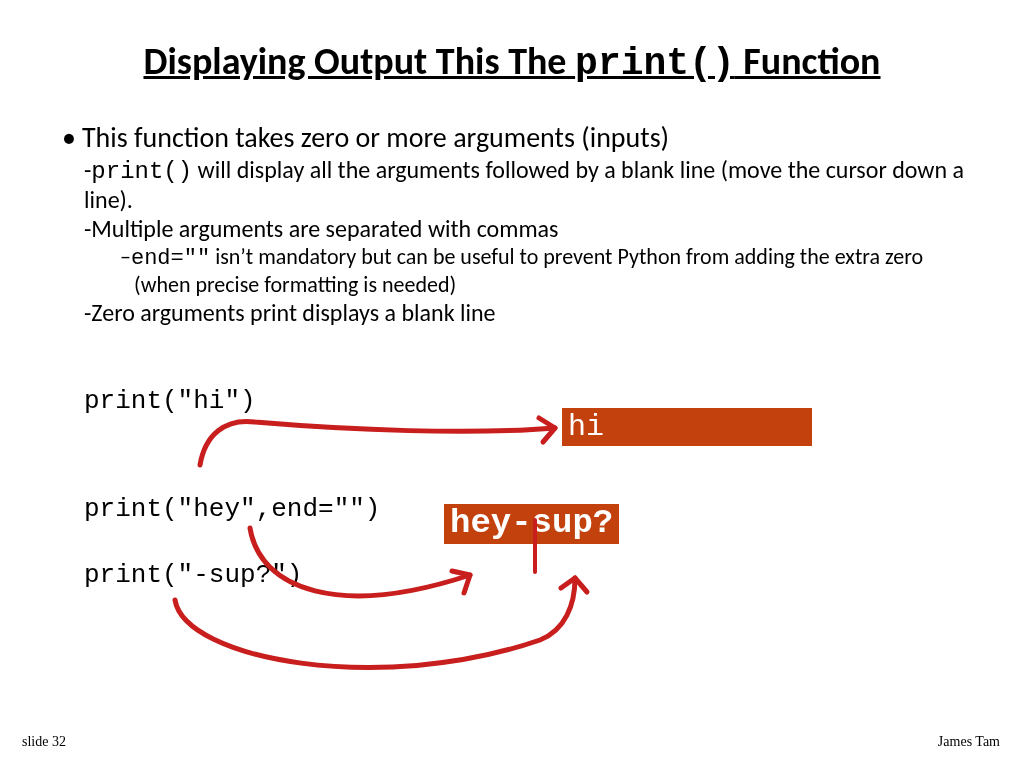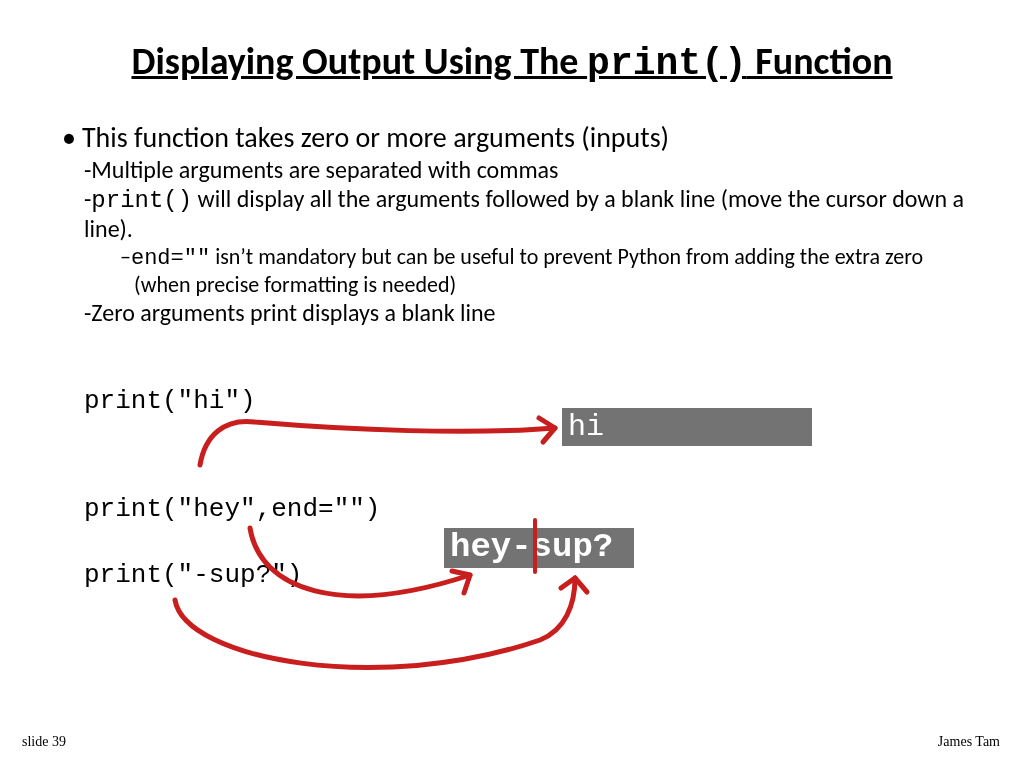--- a/index.html
+++ b/index.html
@@ -65,40 +65,40 @@
     position: absolute;
     left: 84px;
     font-family: "Courier New", monospace;
     font-size: 26px;
   }
   .code1 { top: 386px; }
   .code2 { top: 494px; }
   .code3 { top: 560px; }
   .out1, .out2 {
     position: absolute;
-    background: #737373;
+    background: #c2410c;
     color: #fff;
     font-family: "Courier New", monospace;
     padding: 2px 6px;
   }
   .out1 {
     left: 562px;
     top: 408px;
     width: 238px;
     height: 34px;
     font-size: 30px;
     line-height: 34px;
   }
   .out2 {
     left: 444px;
-    top: 528px;
+    top: 504px;
     font-size: 34px;
     font-weight: 700;
     line-height: 38px;
-    padding: 0 21px 2px 6px;
+    padding: 0 6px 2px 6px;
   }
   .footer-left {
     position: absolute;
     left: 22px;
     bottom: 18px;
     font-size: 14px;
     color: #000;
     font-family: "Times New Roman", serif;
   }
   .footer-right {
@@ -115,29 +115,29 @@
     height: 768px;
     pointer-events: none;
   }
 </style>
 </head>
 <body>
 
 <div class="slide">
 
   <div class="title">
-    <span>Displaying Output Using The </span><span class="mono">print()</span><span> Function</span>
+    <span>Displaying Output This The </span><span class="mono">print()</span><span> Function</span>
   </div>
 
   <div class="body">
     <p class="bullet1">This function takes zero or more arguments (inputs)</p>
-    <p class="sub">-Multiple arguments are separated with commas</p>
     <p class="sub">
       <span class="dash">-</span><span class="mono">print()</span><span>  will display all the arguments followed by a blank line (move the cursor down a line).</span>
     </p>
+    <p class="sub">-Multiple arguments are separated with commas</p>
     <p class="subsub">
       <span>–</span><span class="mono">end=""</span><span> isn’t mandatory but can be useful to prevent Python from adding  the extra zero (when precise formatting is needed)</span>
     </p>
     <p class="sub">-Zero arguments print displays a blank line</p>
   </div>
 
   <div class="code1">print("hi")</div>
   <div class="code2">print("hey",end="")</div>
   <div class="code3">print("-sup?")</div>
 
@@ -153,16 +153,16 @@
       <path d="M250 528 C 260 590, 340 618, 470 575"></path>
       <path d="M470 575 l -18 -4 M470 575 l -6 18"></path>
 
       <path d="M175 600 C 185 660, 380 695, 540 640 C 565 630, 575 605, 575 578"></path>
       <path d="M575 578 l -14 10 M575 578 l 12 14"></path>
 
       <line x1="535" y1="520" x2="535" y2="572" stroke="#c81e1e" stroke-width="4"></line>
     </g>
   </svg>
 
-  <div class="footer-left">slide 39</div>
+  <div class="footer-left">slide 32</div>
   <div class="footer-right">James Tam</div>
 
 </div>
 
 </body></html>

